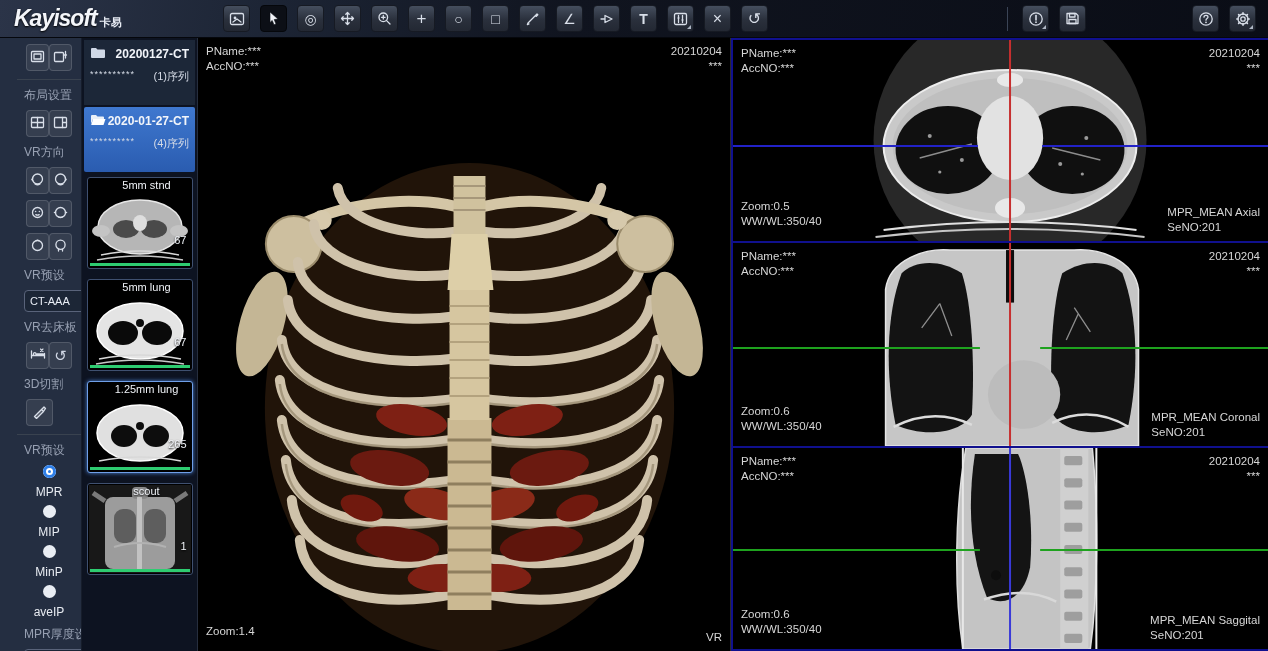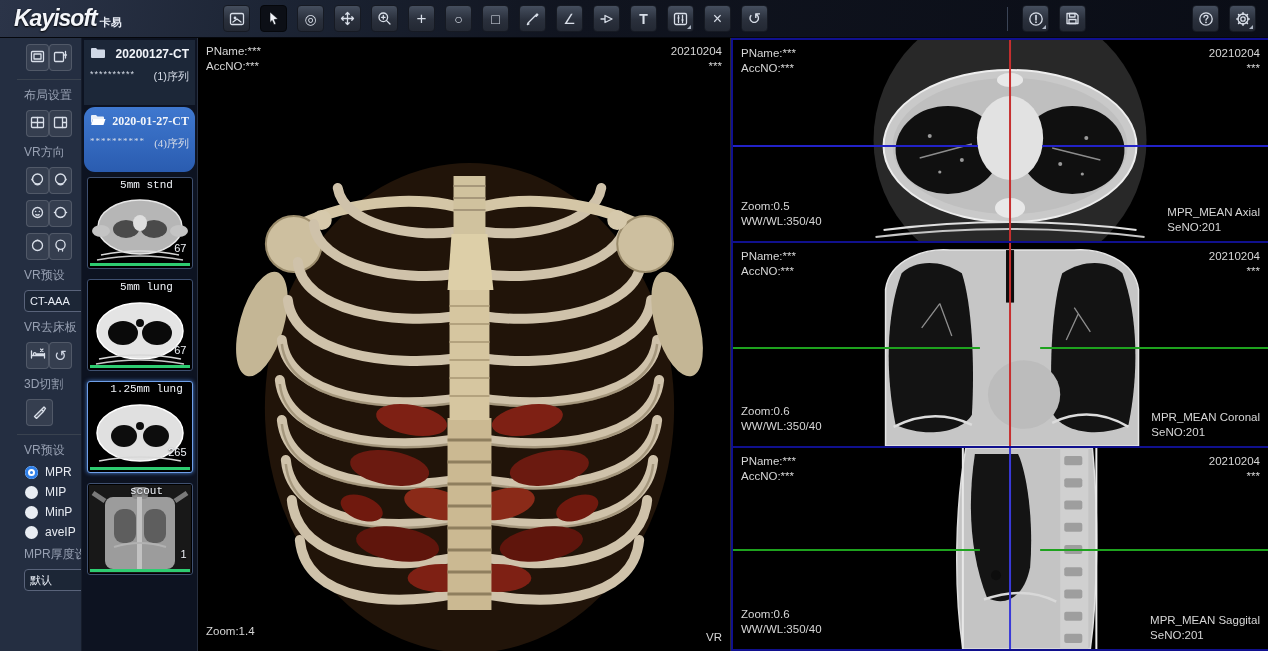--- a/index.html
+++ b/index.html
@@ -35,41 +35,41 @@
     border-right:1px solid #161d2b; font-size:12px; overflow:hidden; }
   .sb-row { display:flex; justify-content:space-between; padding:0 3px; margin-bottom:6px; }
   .sb-btn { width:27px; height:27px; border-radius:4px; display:flex; align-items:center; justify-content:center;
     background:rgba(255,255,255,.08); border:1px solid rgba(255,255,255,.14); color:#cfd6e4; cursor:pointer; font-size:13px; }
   .sb-label { color:#97a0b2; font-size:12px; margin:7px 1px 6px 1px; white-space:nowrap; }
   .sb-divider { height:1px; background:#39424f; margin:8px -6px 6px -6px; }
   .sb-select { width:68px; height:22px; background:#1c2636; border:1px solid #59637a; border-radius:4px;
     color:#e8edf5; font-size:11px; display:flex; align-items:center; justify-content:space-between;
     padding:0 5px; cursor:pointer; margin:2px 0 4px 1px; }
   .sb-select .chev { color:#aab3c4; font-size:9px; }
-  .radio-row { display:flex; align-items:center; gap:7px; margin:6px 2px; cursor:pointer; }
+  .radio-row { display:flex; align-items:center; gap:7px; margin:6px 2px; cursor:pointer;flex-direction:column; }
   .radio { width:13px; height:13px; border-radius:50%; background:#e9edf3; flex:0 0 13px; }
   .radio.on { background:#2f7fe8; box-shadow:inset 0 0 0 3px #2f7fe8, inset 0 0 0 5px #fff; }
   .radio-label { color:#e8ecf2; font-size:12px; }
 
   
   .series { width:116px; flex:0 0 116px; background:#0d1321; border-right:1px solid #262e3e; overflow:hidden; }
   .study { margin:2px 2px 0 2px; padding:5px 6px 21px 6px; background:#1c2738; cursor:pointer; }
-  .study.selected { background:linear-gradient(180deg,#3f78cf,#2a5cb0); border-radius:11px;font-family:Liberation Serif, serif; }
+  .study.selected { background:linear-gradient(180deg,#3f78cf,#2a5cb0); border-radius:2px; }
   .study-l1 { display:flex; align-items:center; }
   .study-title { flex:1; text-align:right; color:#f2f5fa; font-weight:bold; font-size:12px; white-space:nowrap; }
   .study-l2 { display:flex; justify-content:space-between; margin-top:6px; color:#d5dbe6; }
   .study-pid { font-size:9px; letter-spacing:1px; }
   .study-cnt { font-size:11px; }
   .thumbs { padding-top:5px; }
   .thumb { width:106px; margin:0 auto 10px auto; border:1px solid #3f5070; border-radius:3px; position:relative;
     background:#000; cursor:pointer; padding:1px; }
   .thumb.selected { border-color:#6f9fe8; box-shadow:0 0 4px #4c7fd0; }
   .thumb-img { width:102px; height:88px; display:block; }
-  .thumb-label { position:absolute; top:1px; left:14px; right:0; text-align:center; color:#f0f3f8; font-size:11px; text-shadow:0 1px 2px #000;font-family:Liberation Mono, monospace; }
-  .thumb-count { position:absolute; right:5px; bottom:14px; color:#f0f3f8; font-size:11px; text-shadow:0 1px 2px #000; }
+  .thumb-label { position:absolute; top:1px; left:14px; right:0; text-align:center; color:#f0f3f8; font-size:11px; text-shadow:0 1px 2px #000; }
+  .thumb-count { position:absolute; right:5px; bottom:22px; color:#f0f3f8; font-size:11px; text-shadow:0 1px 2px #000; }
   .thumb-bar { position:absolute; left:2px; right:2px; bottom:2px; height:3px; background:#2ecc71; }
 
   
   .vr-panel { width:533px; flex:0 0 533px; position:relative; background:#000; border-right:1px solid #2b2b2b; }
   .right-col { width:537px; flex:0 0 537px; display:flex; flex-direction:column; background:#000; }
   .mpr-panel { position:relative; background:#000; border-left:2px solid #10108e; border-bottom:2px solid #10108e; }
   .mpr-panel.first { border-top:2px solid #10108e; }
   .mpr-panel svg, .vr-panel > svg { position:absolute; inset:0; width:100%; height:100%; }
   .ov { position:absolute; color:#d6d6d6; font-size:11.5px; line-height:15px; z-index:3; }
   .ov.tl { top:6px; left:8px; }

